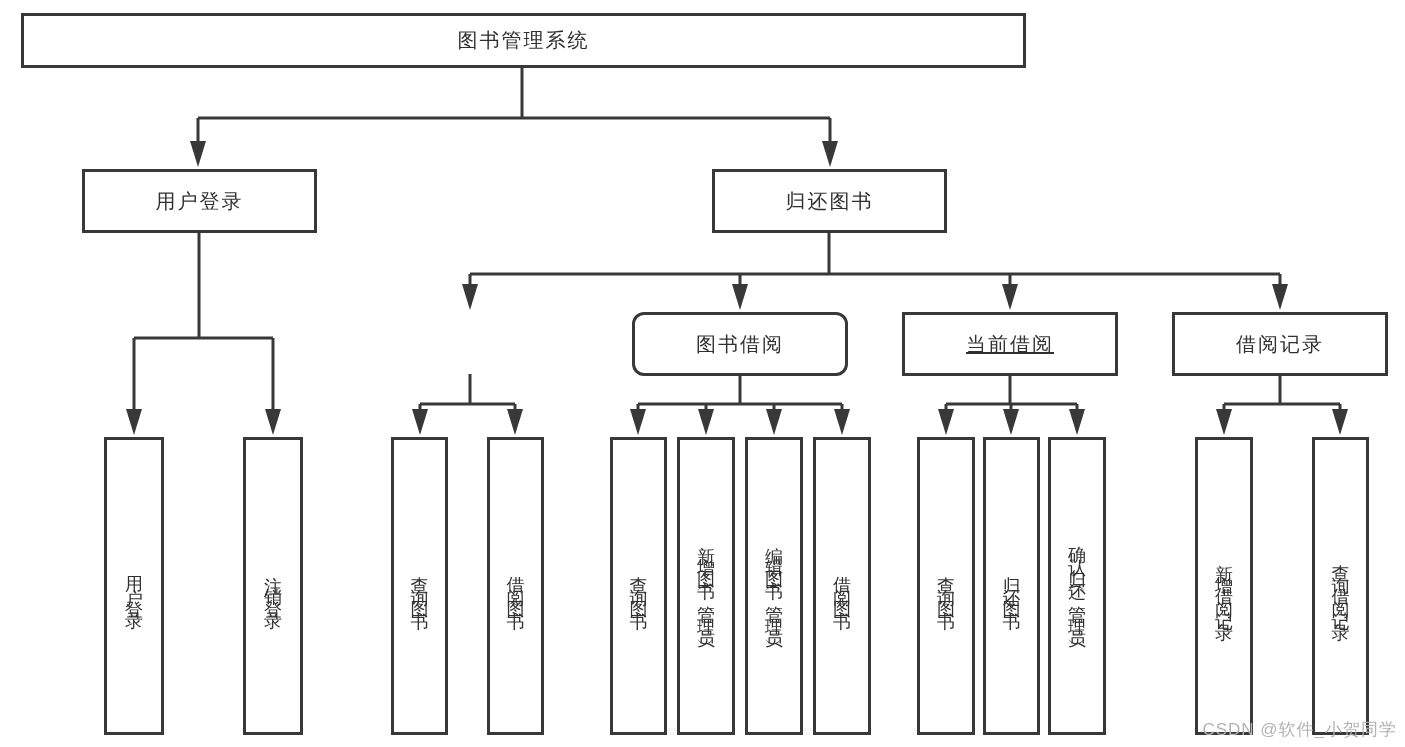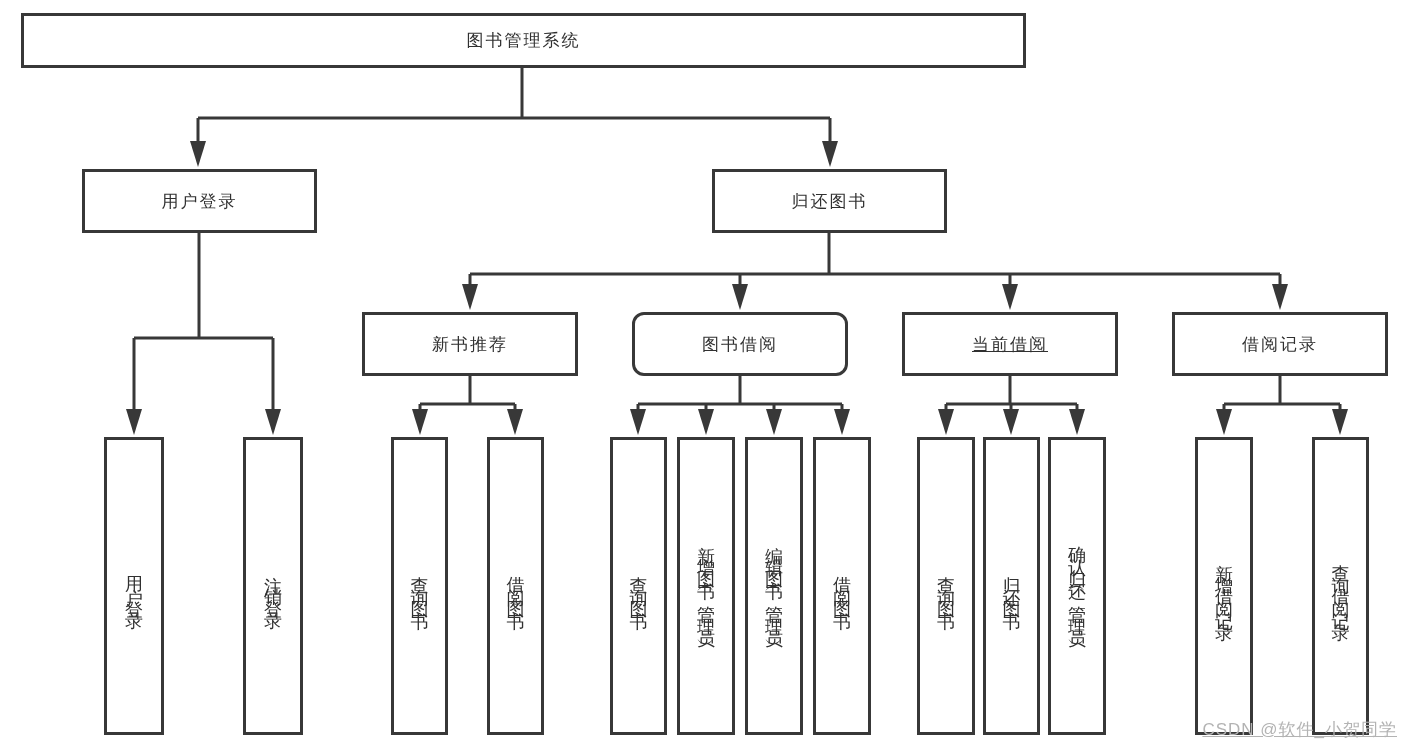--- a/index.html
+++ b/index.html
@@ -34,41 +34,40 @@
     position: absolute;
     box-sizing: border-box;
     border: 3px solid #383838;
     background: #ffffff;
     color: #303030;
     display: flex;
     align-items: center;
     justify-content: center;
   }
   .hbox {
-    font-size: 17px;
+    font-size: 20px;
     letter-spacing: 2px;
     white-space: nowrap;
   }
   .vbox {
     writing-mode: vertical-rl;
     text-orientation: mixed;
     font-size: 18px;
     letter-spacing: 12px;
     line-height: 1;
     white-space: nowrap;
   }
   .watermark {
     position: absolute;
     right: 8px;
     bottom: 6px;
     font-size: 17px;
     color: #b3b3b3;
     letter-spacing: 1px;
     white-space: nowrap;
-    text-decoration: underline;
   }
 </style>
 </head>
 <body>
 
 <div class="stage">
 
   <svg class="wires" width="1405" height="747" viewBox="0 0 1405 747" aria-hidden="true">
     <defs>
       <path id="arrow" class="arrowhead-fill" d="M -8 -26 L 8 -26 L 0 0 Z"></path>
@@ -130,21 +129,20 @@
       <use href="#arrow" x="1224" y="435"></use>
       <use href="#arrow" x="1340" y="435"></use>
     </g>
   </svg>
 
   <div class="box hbox" style="left:21px; top:13px; width:1005px; height:55px;">图书管理系统</div>
 
   <div class="box hbox" style="left:82px; top:169px; width:235px; height:64px;">用户登录</div>
   <div class="box hbox" style="left:712px; top:169px; width:235px; height:64px;">归还图书</div>
 
-  <div class="box hbox" style="left:362px; top:312px; width:216px; height:64px;">新书推荐</div>
   <div class="box hbox" style="left:632px; top:312px; width:216px; height:64px;border-radius:12px;">图书借阅</div>
   <div class="box hbox" style="left:902px; top:312px; width:216px; height:64px;text-decoration:underline;">当前借阅</div>
   <div class="box hbox" style="left:1172px; top:312px; width:216px; height:64px;">借阅记录</div>
 
   <div class="box vbox" style="left:104px; top:437px; width:60px; height:298px;">用户登录</div>
   <div class="box vbox" style="left:243px; top:437px; width:60px; height:298px;">注销登录</div>
 
   <div class="box vbox" style="left:391px; top:437px; width:57px; height:298px;">查询图书</div>
   <div class="box vbox" style="left:487px; top:437px; width:57px; height:298px;">借阅图书</div>
 

